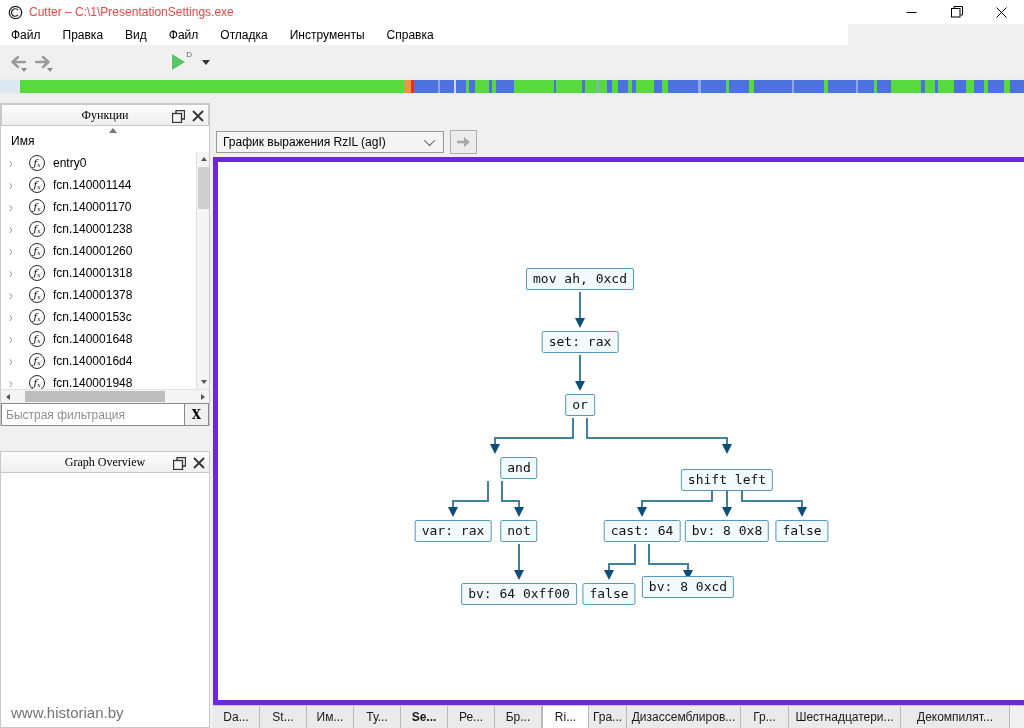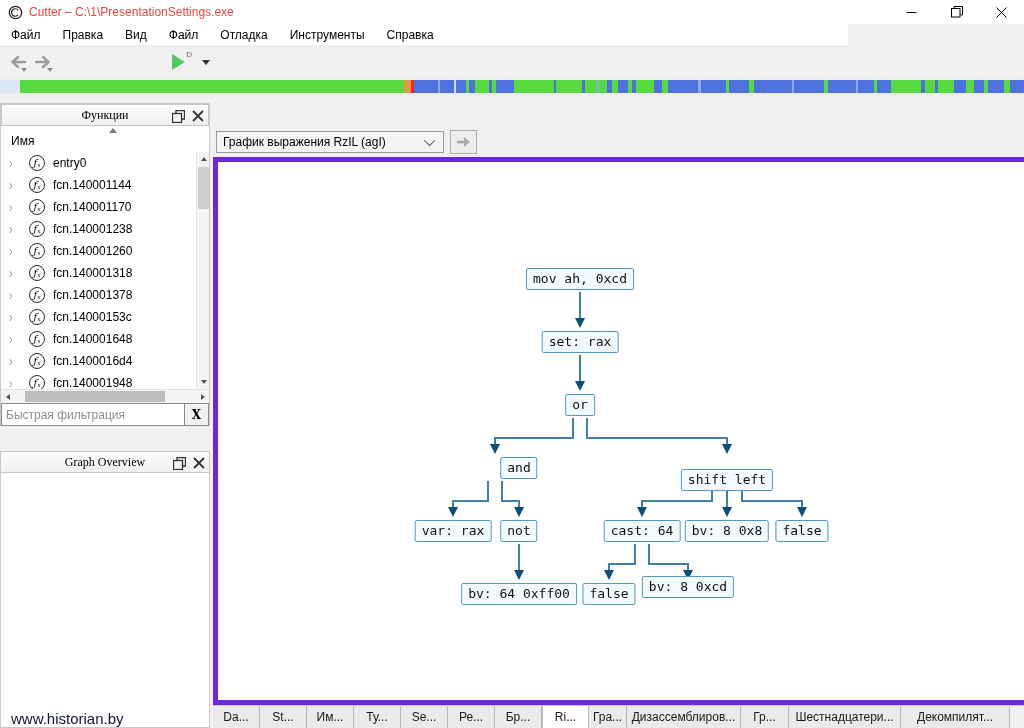--- a/index.html
+++ b/index.html
@@ -60,21 +60,21 @@
   .tri-down { width:0; height:0; border-left:3.5px solid transparent; border-right:3.5px solid transparent; border-top:4.5px solid #555; }
   .tri-left { width:0; height:0; border-top:3.5px solid transparent; border-bottom:3.5px solid transparent; border-right:4.5px solid #555; }
   .tri-right { width:0; height:0; border-top:3.5px solid transparent; border-bottom:3.5px solid transparent; border-left:4.5px solid #555; }
   .filter-row { position:absolute; left:0; top:299px; width:208px; height:23px; display:flex; background:#f0f0f0; }
   .filter-input { width:184px; height:23px; border:1px solid #8a8a8a; font-size:12px; padding:0 4px; color:#333; outline:none; font-family:"Liberation Sans",sans-serif; }
   .filter-input::placeholder { color:#8f8f8f; }
   .filter-clear { width:24px; height:23px; background:#f0f0f0; border:1px solid #8a8a8a; border-left:none; font-weight:bold; font-size:12px; display:flex; align-items:center; justify-content:center; font-family:"DejaVu Serif",serif; }
 
   .go-panel { position:absolute; left:0; top:348px; width:210px; height:277px; }
   .go-body { position:absolute; left:0; top:22px; width:210px; height:255px; background:#ffffff; border:1px solid #c8c8c8; border-top:none; }
-  .watermark { position:absolute; left:10px; bottom:0; font-size:15px; color:#0f172a; }
+  .watermark { position:absolute; left:10px; bottom:6px; font-size:15px; color:#737373; }
 
   
   .right-panel { position:absolute; left:213px; top:103px; width:811px; height:625px; }
   .graph-toolbar { position:absolute; left:0; top:23px; width:811px; height:31px; background:#f0f0f0; display:flex; align-items:center; }
   .graph-select { margin-left:3px; width:228px; height:22px; background:#f4f4f4; border:1px solid #9a9a9a; display:flex; align-items:center; font-size:12px; color:#000; padding:0 6px; position:relative; }
   .graph-select .sel-text { flex:1; overflow:hidden; white-space:nowrap; }
   .sel-chevron { width:8px; height:8px; border-left:1.5px solid #555; border-bottom:1.5px solid #555; transform:rotate(-45deg) translateY(-2px); margin-right:2px; }
   .go-btn { margin-left:6px; width:27px; height:24px; background:#ececec; border:1px solid #adadad; display:flex; align-items:center; justify-content:center; }
 
   .graph-canvas { position:absolute; left:0; top:54px; width:836px; height:548px; background:#ffffff; border:5px solid #6d28d9; overflow:hidden; }
@@ -386,21 +386,21 @@
         <div class="graph-node" style="left: 391px; top: 432px;">false</div>
         <div class="graph-node" style="left: 470px; top: 416px; margin-top: 9px;">bv: 8 0xcd</div>
       </div>
   </div>
 
   <div class="tabbar">
       <div class="tab" style="width: 47px;">Da...</div>
       <div class="tab" style="width: 47px;">St...</div>
       <div class="tab" style="width: 47px;">Им...</div>
       <div class="tab" style="width: 47px;">Ту...</div>
-      <div class="tab" style="width: 47px;">Se...</div>
+      <div class="tab" style="width: 47px; font-weight: bold;">Se...</div>
       <div class="tab" style="width: 47px;">Ре...</div>
       <div class="tab" style="width: 47px;">Бр...</div>
       <div class="tab active" style="width: 47px;">Ri...</div>
       <div class="tab" style="width: 38px;">Гра...</div>
       <div class="tab" style="width: 114px;">Дизассемблиров...</div>
       <div class="tab" style="width: 48px;">Гр...</div>
       <div class="tab" style="width: 112px;">Шестнадцатери...</div>
       <div class="tab" style="width: 109px;">Декомпилят...</div>
     </div>
 </div>

